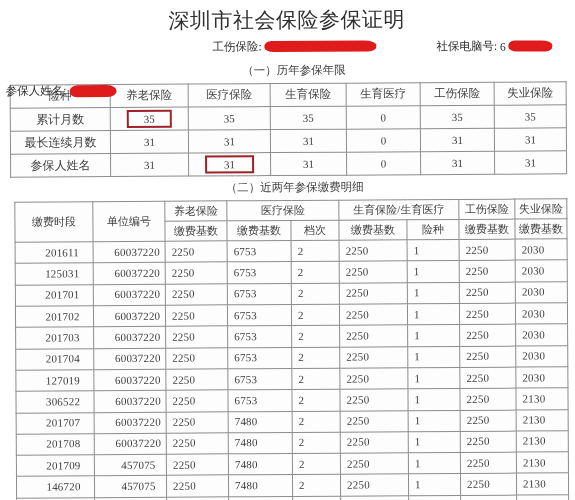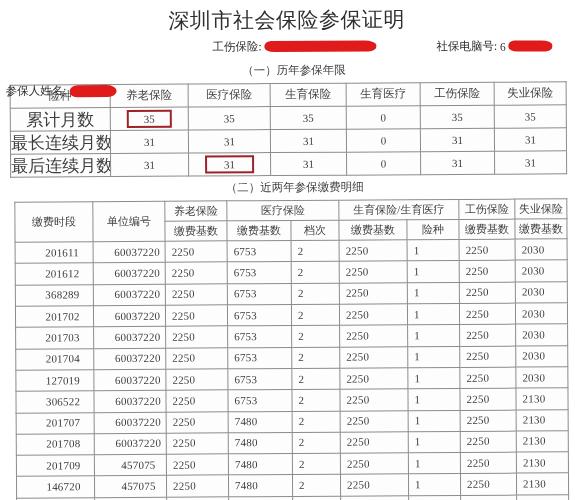--- a/index.html
+++ b/index.html
@@ -100,21 +100,21 @@
   }
   #tbl-years {
     width: 556px;
     border: 1.6px solid #6f6f6f;
   }
   #tbl-years td {
     height: 22px;
     text-align: center;
     vertical-align: middle;
   }
-  #tbl-years .rowlabel { font-size: 17px; }
+  #tbl-years .rowlabel { font-size: 12px; }
   #tbl-years thead td  { font-size: 11.5px; }
 
   .hl-cell { position: relative; }
   .hl-box {
     position: absolute;
     left: 16px;
     right: 16px;
     top: 2px;
     bottom: 2px;
     border: 2px solid #9e2226;
@@ -217,21 +217,21 @@
         <tr>
           <td class="rowlabel">最长连续月数</td>
           <td>31</td>
           <td>31</td>
           <td>31</td>
           <td>0</td>
           <td>31</td>
           <td>31</td>
         </tr>
         <tr>
-          <td class="rowlabel">最后连续月数</td>
+          <td class="rowlabel">参保人姓名</td>
           <td>31</td>
           <td class="hl-cell">
             <span>31</span>
             <span class="hl-box" style="border-color: rgb(158, 34, 38);"></span>
           </td>
           <td>31</td>
           <td>0</td>
           <td>31</td>
           <td>31</td>
         </tr>
@@ -280,32 +280,32 @@
             <td class="c-unit">60037220</td>
             <td>2250</td>
             <td>6753</td>
             <td>2</td>
             <td>2250</td>
             <td>1</td>
             <td>2250</td>
             <td>2030</td>
           </tr>
           <tr>
-            <td class="c-period">201612</td>
-            <td class="c-unit">60037220</td>
-            <td>2250</td>
-            <td>6753</td>
-            <td>2</td>
-            <td>2250</td>
-            <td>1</td>
-            <td>2250</td>
-            <td>2030</td>
-          </tr>
-          <tr>
-            <td class="c-period">368289</td>
+            <td class="c-period">125031</td>
+            <td class="c-unit">60037220</td>
+            <td>2250</td>
+            <td>6753</td>
+            <td>2</td>
+            <td>2250</td>
+            <td>1</td>
+            <td>2250</td>
+            <td>2030</td>
+          </tr>
+          <tr>
+            <td class="c-period">201701</td>
             <td class="c-unit">60037220</td>
             <td>2250</td>
             <td>6753</td>
             <td>2</td>
             <td>2250</td>
             <td>1</td>
             <td>2250</td>
             <td>2030</td>
           </tr>
           <tr>

